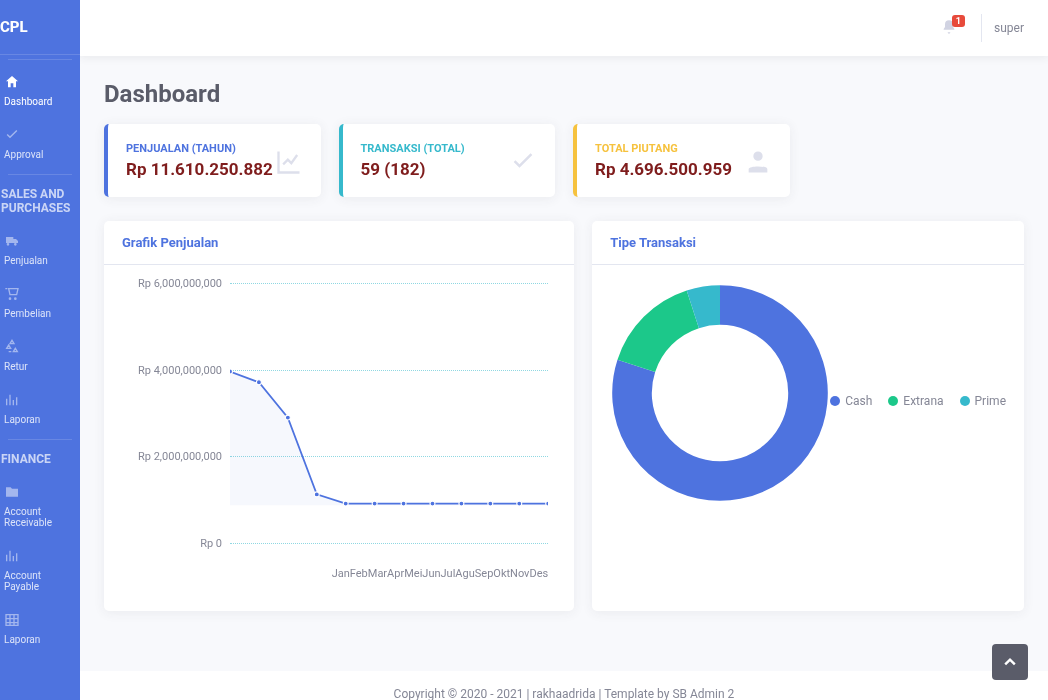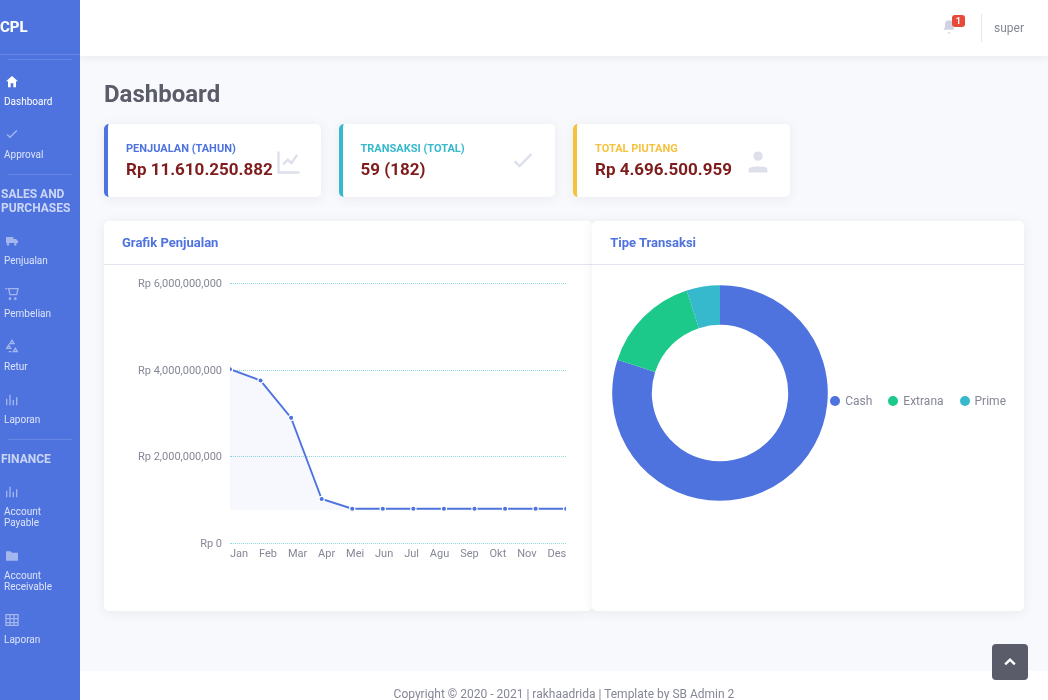--- a/index.html
+++ b/index.html
@@ -22,30 +22,30 @@
 .page{padding:24px 24px 40px}
 .page-title{font-size:24px;color:#5a5c69;margin-bottom:16px}
 .cards{display:grid;grid-template-columns:repeat(4,1fr);gap:18px;margin-bottom:24px}
 .card{background:#fff;border-radius:5px;padding:18px;box-shadow:0 .1rem .75rem rgba(58,59,69,.07);border-left:4px solid;display:flex;justify-content:space-between;align-items:flex-end}
 .card.b1{border-color:#4e73df}.card.b2{border-color:#1cc88a}.card.b3{border-color:#36b9cc}.card.b4{border-color:#f6c23e}
 .card-label{font-size:11px;font-weight:700;text-transform:uppercase;margin-bottom:4px}
 .b1 .card-label{color:#4e73df}.b2 .card-label{color:#1cc88a}.b3 .card-label{color:#36b9cc}.b4 .card-label{color:#f6c23e}
 .card-value{font-size:17px;font-weight:700;color:#7f1d1d}
 .card-icon{color:#dddfeb}
 .card-icon svg{width:28px;height:28px;fill:#dddfeb}
-.panels{display:grid;grid-template-columns:2fr 1fr;}
+.panels{display:grid;grid-template-columns:2fr 1fr;gap:18px}
 .panel{background:#fff;border-radius:5px;box-shadow:0 .1rem .75rem rgba(58,59,69,.07)}
 .panel-h{padding:14px 18px;border-bottom:1px solid #e3e6f0;font-weight:700;color:#4e73df;font-size:13px}
 .panel-b{padding:18px}
 .chart{position:relative;height:310px}
 .y-labels{position:absolute;left:0;top:0;width:100px;height:260px;text-align:right;color:#858796;font-size:11px}
 .y-labels span{position:absolute;right:0;transform:translateY(-50%)}
 .plot{position:absolute;left:108px;right:8px;top:0;height:260px}
 .grid-line{position:absolute;left:0;right:0;border-top:1px dotted #36b9cc;opacity:.55}
-.x-labels{position:absolute;left:108px;right:8px;top:264px;display:flex;justify-content:space-between;color:#858796;font-size:11px}
+.x-labels{position:absolute;left:108px;right:8px;top:284px;display:flex;justify-content:flex-end;color:#858796;font-size:11px}
 .donut{display:flex;align-items:center}
 .legend{display:flex;gap:16px;margin-top:16px;font-size:12px;color:#858796}
 .legend span{display:flex;align-items:center;gap:5px}
 .dot{width:10px;height:10px;border-radius:50%;display:inline-block}
 .footer{text-align:center;color:#858796;font-size:12px;padding:16px;background:#fff;margin-top:20px}
 .scroll-top{position:fixed;right:20px;bottom:20px;width:36px;height:36px;background:#5a5c69;border-radius:4px;display:flex;align-items:center;justify-content:center;color:#fff;cursor:pointer}
 </style>
 </head>
 <body>
 
@@ -86,28 +86,28 @@
     <span class="icon"><svg width="16" height="16" viewBox="0 0 24 24" fill="currentColor">
             <path d="M4 20V10m5 10V4m5 16v-8m5 8V8" stroke="currentColor" stroke-width="2" fill="none"></path>
           </svg></span>
     <span>Laporan</span></div>
     </div>
   <div class="nav-divider"></div>
   <div class="nav-heading">FINANCE</div>
   <div id="nav-finance">
       <div class="nav-item ">
     <span class="icon"><svg width="16" height="16" viewBox="0 0 24 24" fill="currentColor">
+            <path d="M3 5h7l2 2h9v12H3z"></path>
+          </svg></span>
+    <span>Account Receivable</span></div>
+      <div class="nav-item ">
+    <span class="icon"><svg width="16" height="16" viewBox="0 0 24 24" fill="currentColor">
             <path d="M4 20V10m5 10V4m5 16v-8m5 8V8" stroke="currentColor" stroke-width="2" fill="none"></path>
           </svg></span>
     <span>Account Payable</span></div>
-      <div class="nav-item ">
-    <span class="icon"><svg width="16" height="16" viewBox="0 0 24 24" fill="currentColor">
-            <path d="M3 5h7l2 2h9v12H3z"></path>
-          </svg></span>
-    <span>Account Receivable</span></div>
       <div class="nav-item ">
     <span class="icon"><svg width="16" height="16" viewBox="0 0 24 24" fill="currentColor">
             <path d="M3 4h18v16H3zM3 10h18M3 16h18M9 4v16M15 4v16" fill="none" stroke="currentColor" stroke-width="2"></path>
           </svg></span>
     <span>Laporan</span></div>
     </div>
 
 </div>
 
 <div class="content">

